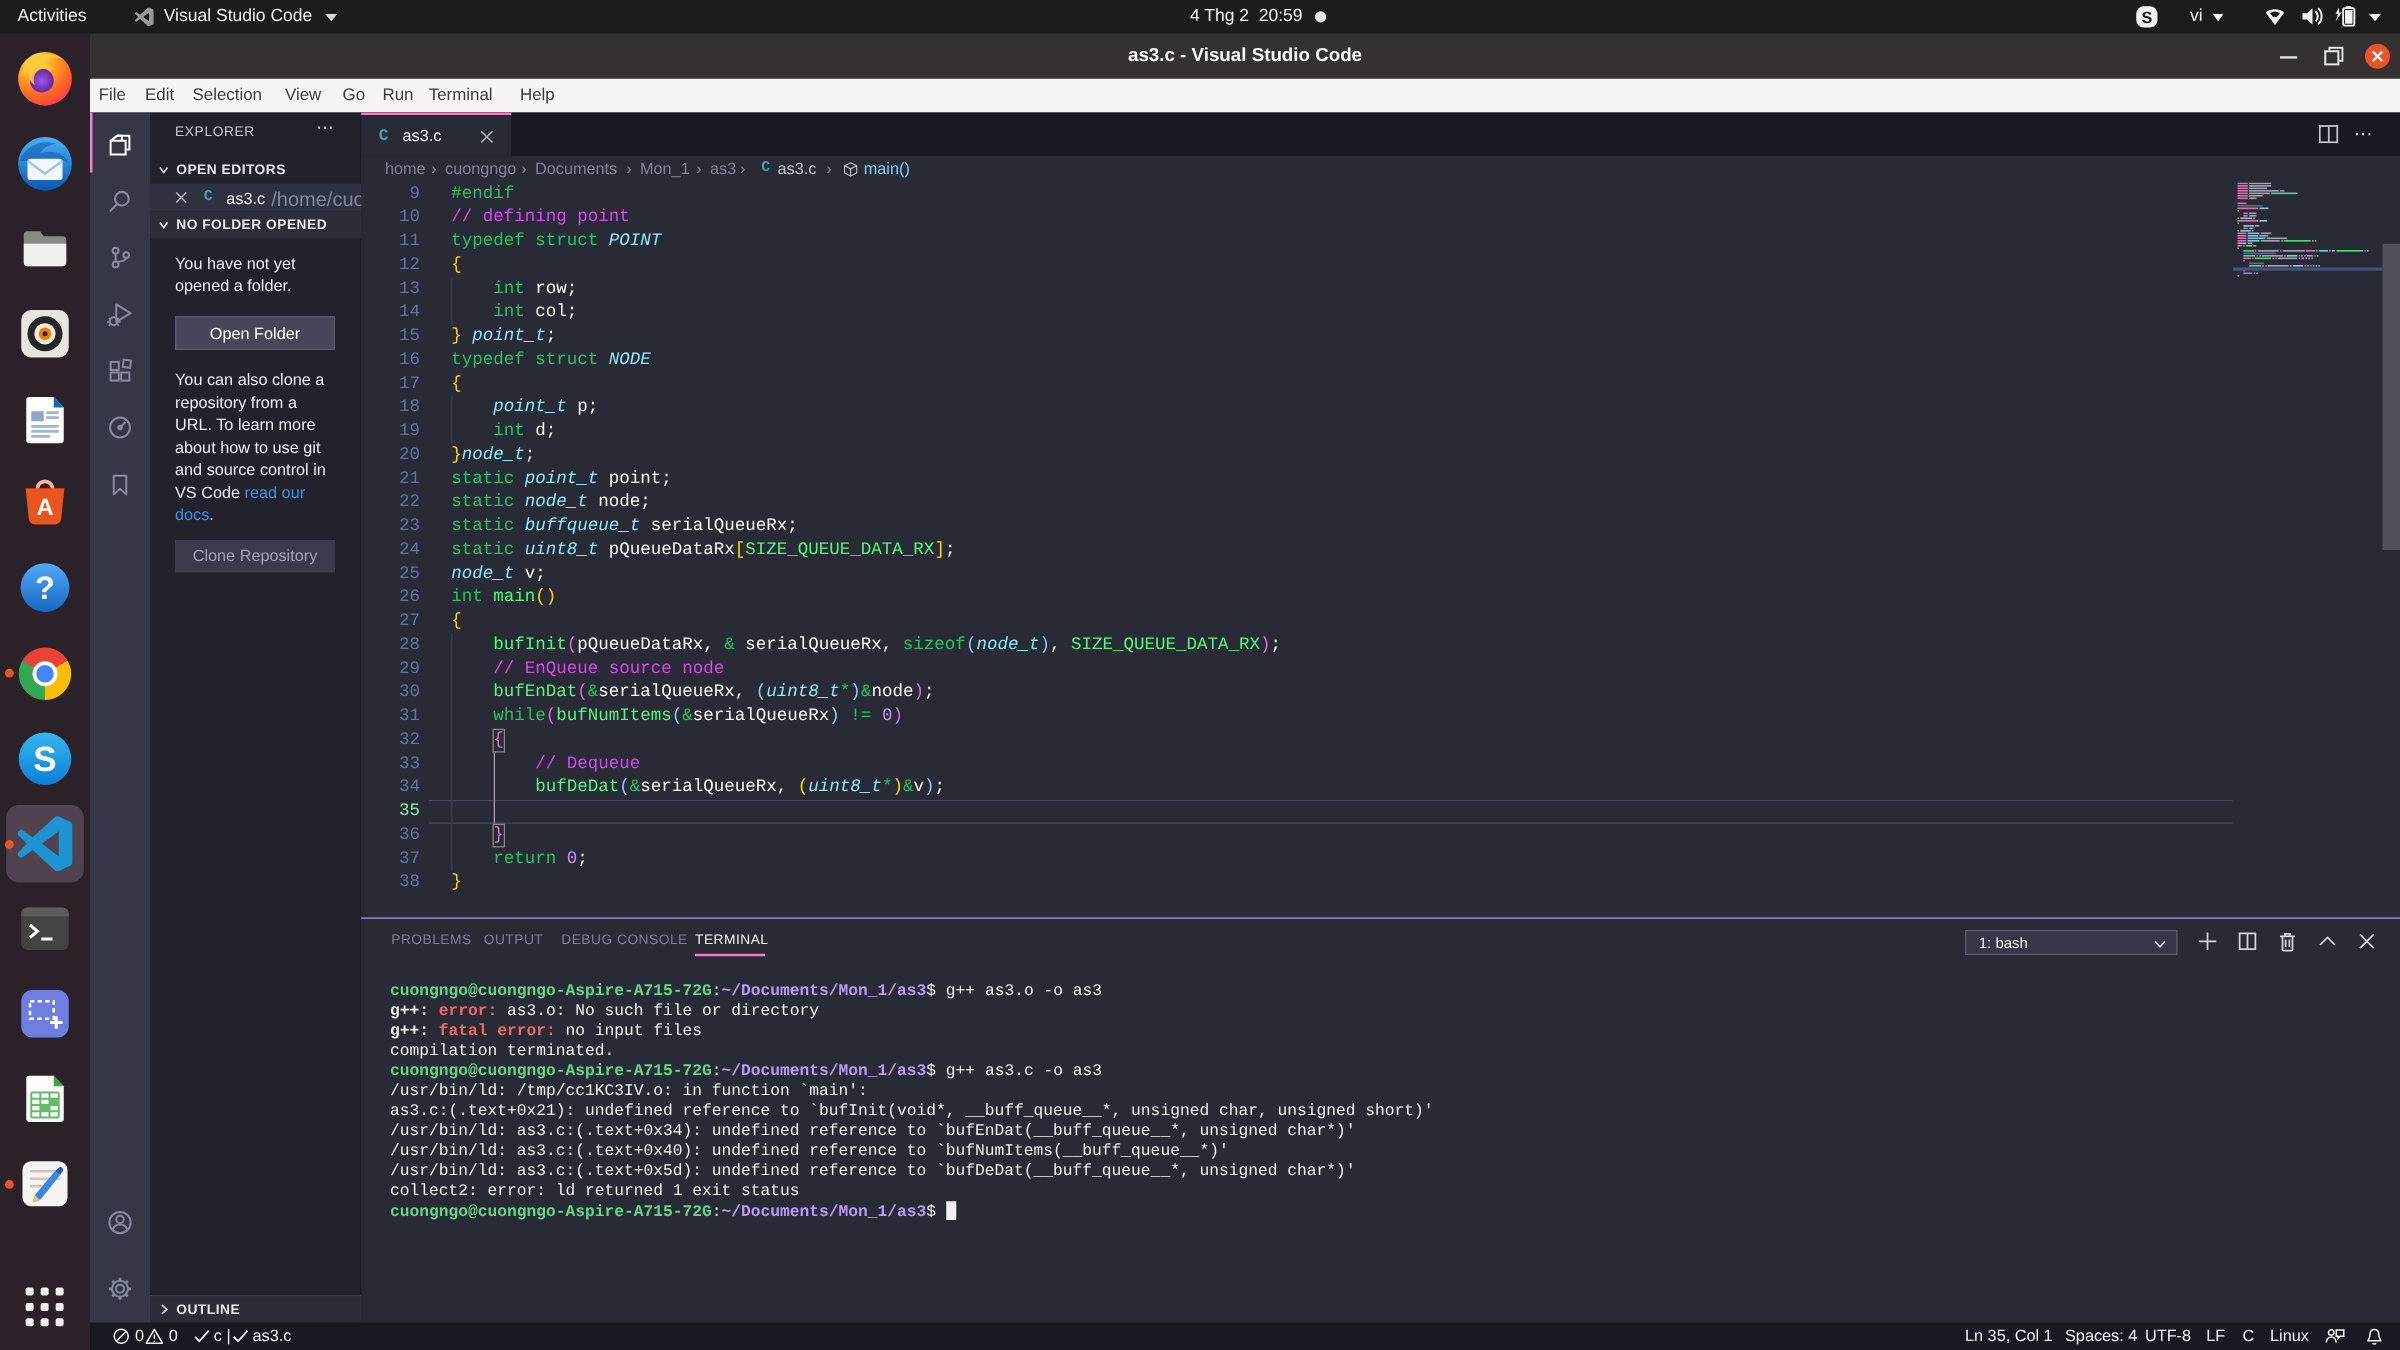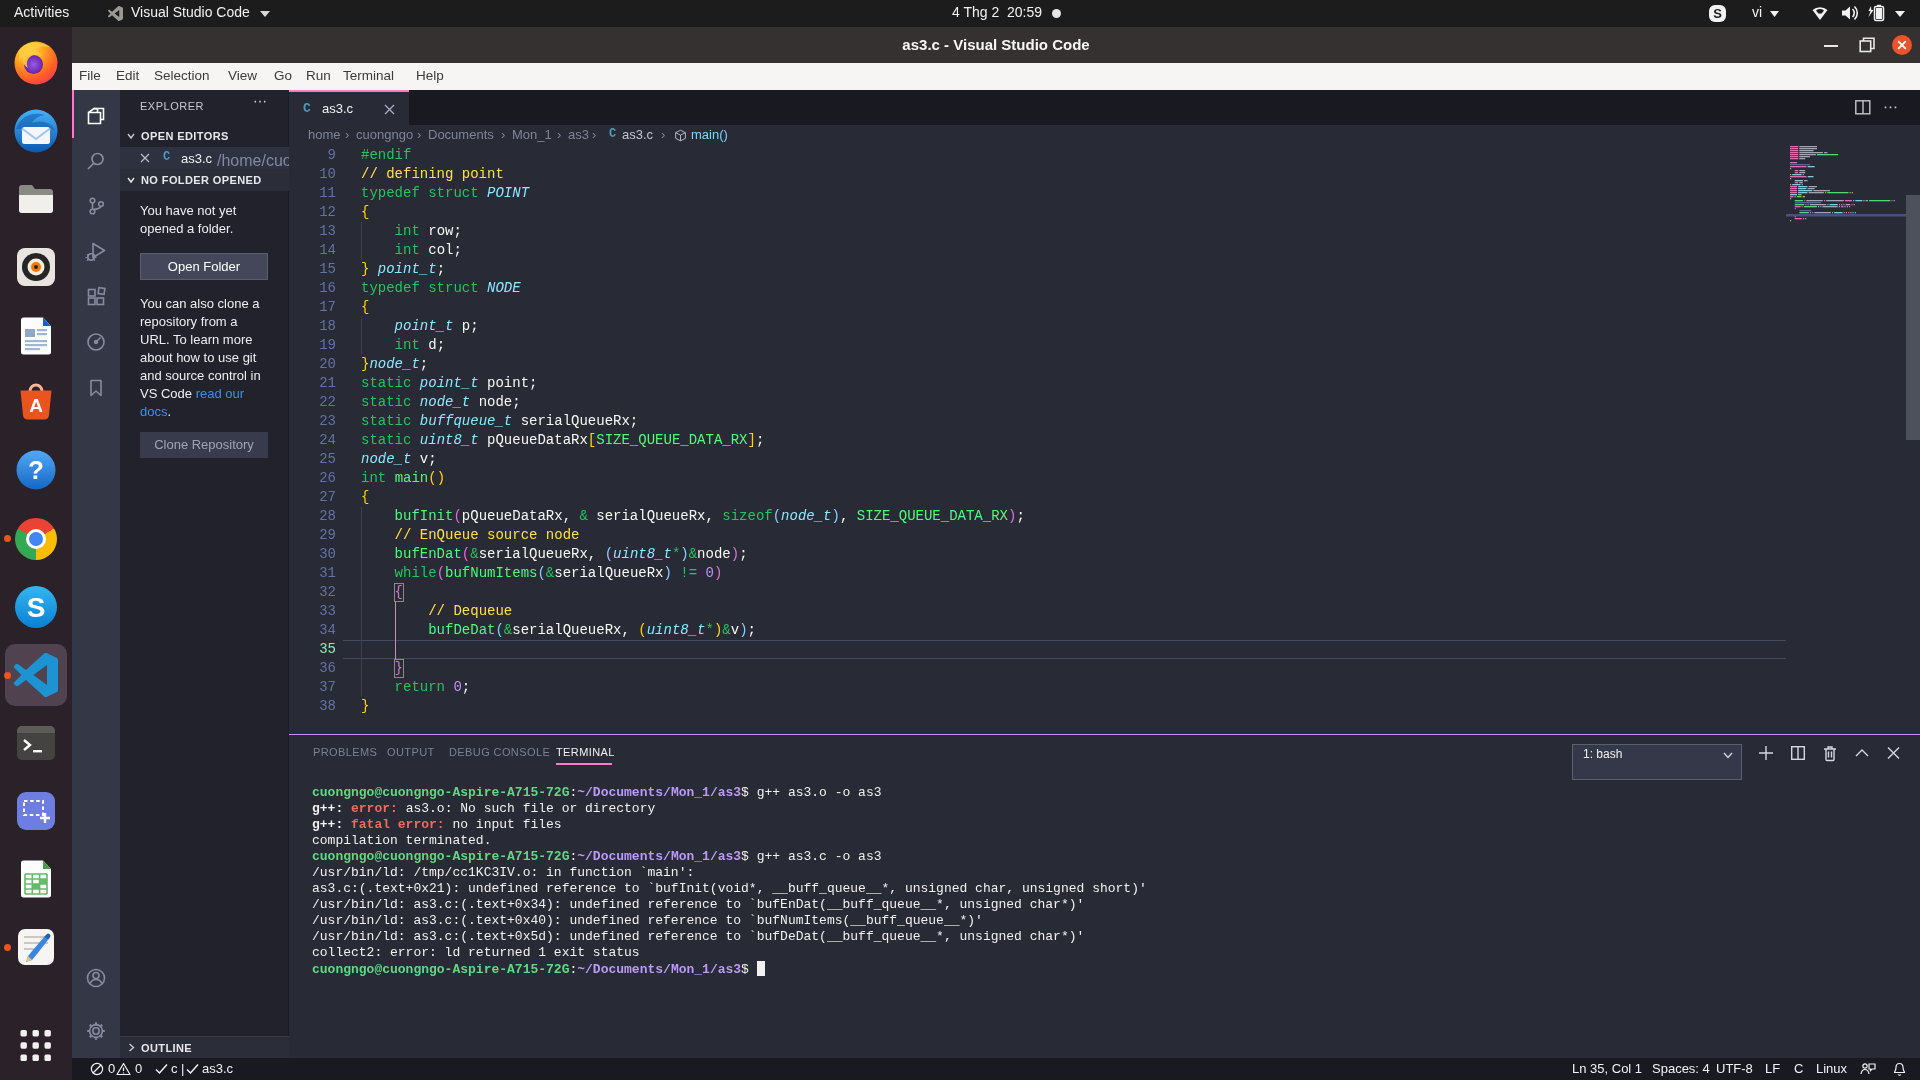--- a/index.html
+++ b/index.html
@@ -22,21 +22,21 @@
 
 #tabbar{position:absolute;left:289px;top:90px;width:1631px;height:35px;background:#191a21}
 #tab1{position:absolute;left:0;top:0;width:120px;height:35px;background:#282a36;border-top:2px solid #ff79c6;color:#f2f2f4;font-size:13px}
 
 #crumbs{position:absolute;left:289px;top:125px;width:1631px;height:21px;background:#282a36;color:#7f8496;font-size:13px;white-space:nowrap}
 
 #editor{position:absolute;left:289px;top:146px;width:1631px;height:588px;background:#282a36}
 #nums{position:absolute;left:0;top:0;width:47px;text-align:right;color:#6272a4;font:14px/19px "Liberation Mono",monospace}
 #codelines{position:absolute;left:72px;top:0;font:14px/19px "Liberation Mono",monospace;color:#f8f8f2}
 #codelines div{height:19px;white-space:pre}
-.k{color:#22c55e}.t{color:#8be9fd;font-style:italic}.c{color:#fde047}.f{color:#50fa7b}
+.k{color:#22c55e}.t{color:#8be9fd;font-style:italic}.c{color:#d946ef}.f{color:#50fa7b}
 .n{color:#bd93f9}.g1{color:#ffd700}.g2{color:#da70d6}.g3{color:#87cefa}
 
 #panel{position:absolute;left:289px;top:734px;width:1631px;height:324px;background:#282a36;border-top:1px solid #bd93f9}
 #term{position:absolute;left:23px;top:50px;font:13px/16px "Liberation Mono",monospace;color:#f1f1ef}
 #term div{white-space:pre;height:16px}
 .tg{color:#62d884;font-weight:bold}.tb{color:#b99af5;font-weight:bold}.tr{color:#ed6a5f;font-weight:bold}.tw{font-weight:bold}
 
 #status{position:absolute;left:72px;top:1058px;width:1848px;height:22px;background:#191a21;color:#f2f2f4;font-size:13px}
 #status .abs{top:3px}
 </style></head>
@@ -591,21 +591,21 @@
   <div class="abs" style="left:1617px;top:49px;width:14px;height:245px;background:#4d515c"></div>
 </div>
 
 <div id="panel">
   <div class="abs" style="left:24px;top:11px;font-size:11px;letter-spacing:.4px;color:#7a8096">PROBLEMS</div>
   <div class="abs" style="left:98px;top:11px;font-size:11px;letter-spacing:.4px;color:#7a8096">OUTPUT</div>
   <div class="abs" style="left:160px;top:11px;font-size:11px;letter-spacing:.4px;color:#7a8096">DEBUG CONSOLE</div>
   <div class="abs" style="left:267px;top:11px;font-size:11px;letter-spacing:.4px;color:#f2f2f4">TERMINAL</div>
   <div class="abs" style="left:267px;top:28px;width:56px;height:2px;background:#ff79c6"></div>
 
-  <div class="abs" style="left:1283px;top:9px;width:170px;height:36px;background:#353848;border:1px solid #5a5e72">
+  <div class="abs" style="left:1283px;top:9px;width:170px;height:20px;background:#353848;border:1px solid #5a5e72">
     <span class="abs" style="left:10px;top:2px;font-size:12px;color:#f0f0f0">1: bash</span>
     <svg class="abs" style="left:150px;top:7px" width="10" height="7">
         <path d="M1 1 L5 5.5 L9 1" fill="none" stroke="#d5d8e0" stroke-width="1.3"></path>
       </svg>
   </div>
   <div class="abs" style="left:1469px;top:9px;width:170px;height:20px">
     <svg width="170" height="20" fill="none" stroke="#d5d8e0" stroke-width="1.4">
       <path d="M8 2 V16 M1 9 H15"></path>
       <rect x="33.7" y="2.7" width="12.6" height="12.6"></rect>
         <line x1="40" y1="3" x2="40" y2="15"></line>

